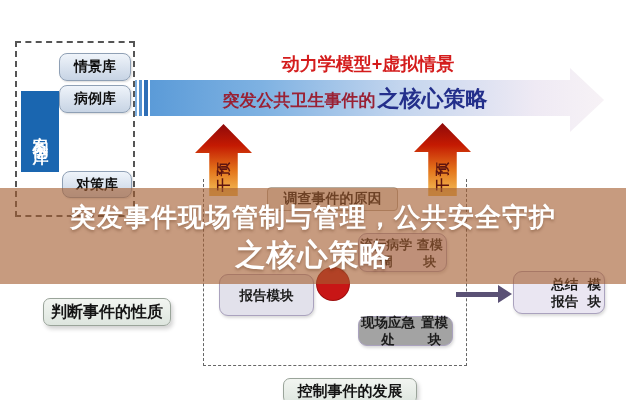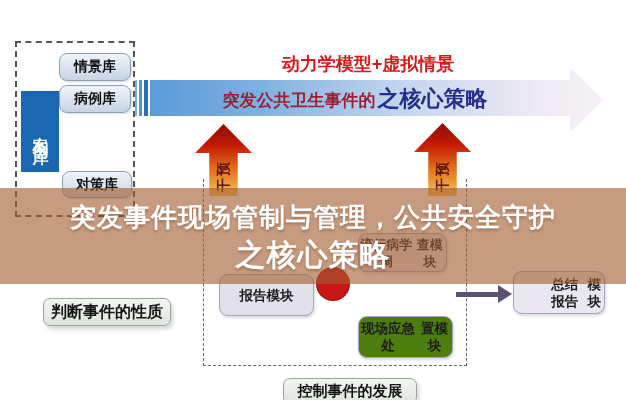--- a/index.html
+++ b/index.html
@@ -57,21 +57,21 @@
   .stage-investigate{left:267px;top:151px;width:131px;height:24px;font-size:14px;border-radius:4px;
     background:#eceae5;border-color:#b5ac9f;box-shadow:none;}
   .stage-judge{left:43px;top:262px;width:128px;height:28px;font-size:16px;}
   .stage-control{left:283px;top:342px;width:134px;height:26px;font-size:15px;}
 
   .module-box{display:flex;flex-direction:row;align-items:center;justify-content:center;
     font-weight:bold;color:#1c1c1c;font-size:13.5px;line-height:17px;border-radius:9px;z-index:2;
     border:1px solid #aaa2be;box-shadow:1px 2px 3px rgba(0,0,0,.15);text-align:center;}
   .mod-case{left:219px;top:238px;width:95px;height:42px;background:#e2e1eb;}
   .mod-epi{left:358px;top:197px;width:89px;height:39px;background:#e9e2ef;font-size:13px;}
-  .mod-onsite{left:358px;top:280px;width:95px;height:42px;background:#4d7c0f;}
+  .mod-onsite{left:358px;top:280px;width:95px;height:30px;background:#a3a3a3;}
   .mod-summary{left:513px;top:235px;width:92px;height:43px;background:#eae6f2;padding-left:31px;}
 
   .ring{left:317px;top:232px;width:28px;height:28px;border:16px solid #c81616;border-radius:50%;
     z-index:2;box-shadow:inset 0 0 0 1px #9e0e0e,0 0 0 1px #9e0e0e;background:#fff;}
   .flow-shaft{left:456px;top:256px;width:44px;height:5px;background:#5a5175;z-index:2;}
   .flow-head{left:498px;top:249px;width:0;height:0;z-index:2;
     border-left:14px solid #5a5175;border-top:9px solid transparent;border-bottom:9px solid transparent;}
 
   
   .overlay{left:0;top:152px;width:626px;height:96px;background:rgba(164,93,49,.62);z-index:5;}
@@ -112,20 +112,23 @@
 
   <div class="abs up-arrow up-left">
     <div class="up-label">干预</div>
   </div>
   <div class="abs up-arrow up-right">
     <div class="up-label">干预</div>
   </div>
 
   <div class="abs proc-dashed"></div>
 
+  <div class="abs stage-box stage-investigate">
+    <span>调查事件的原因</span>
+  </div>
 
   <div class="abs module-box mod-epi">
     <span>流行病学调</span>
     <span>查模块</span>
   </div>
 
   <div class="abs module-box mod-case">
     <span>报告模块</span>
   </div>
 

